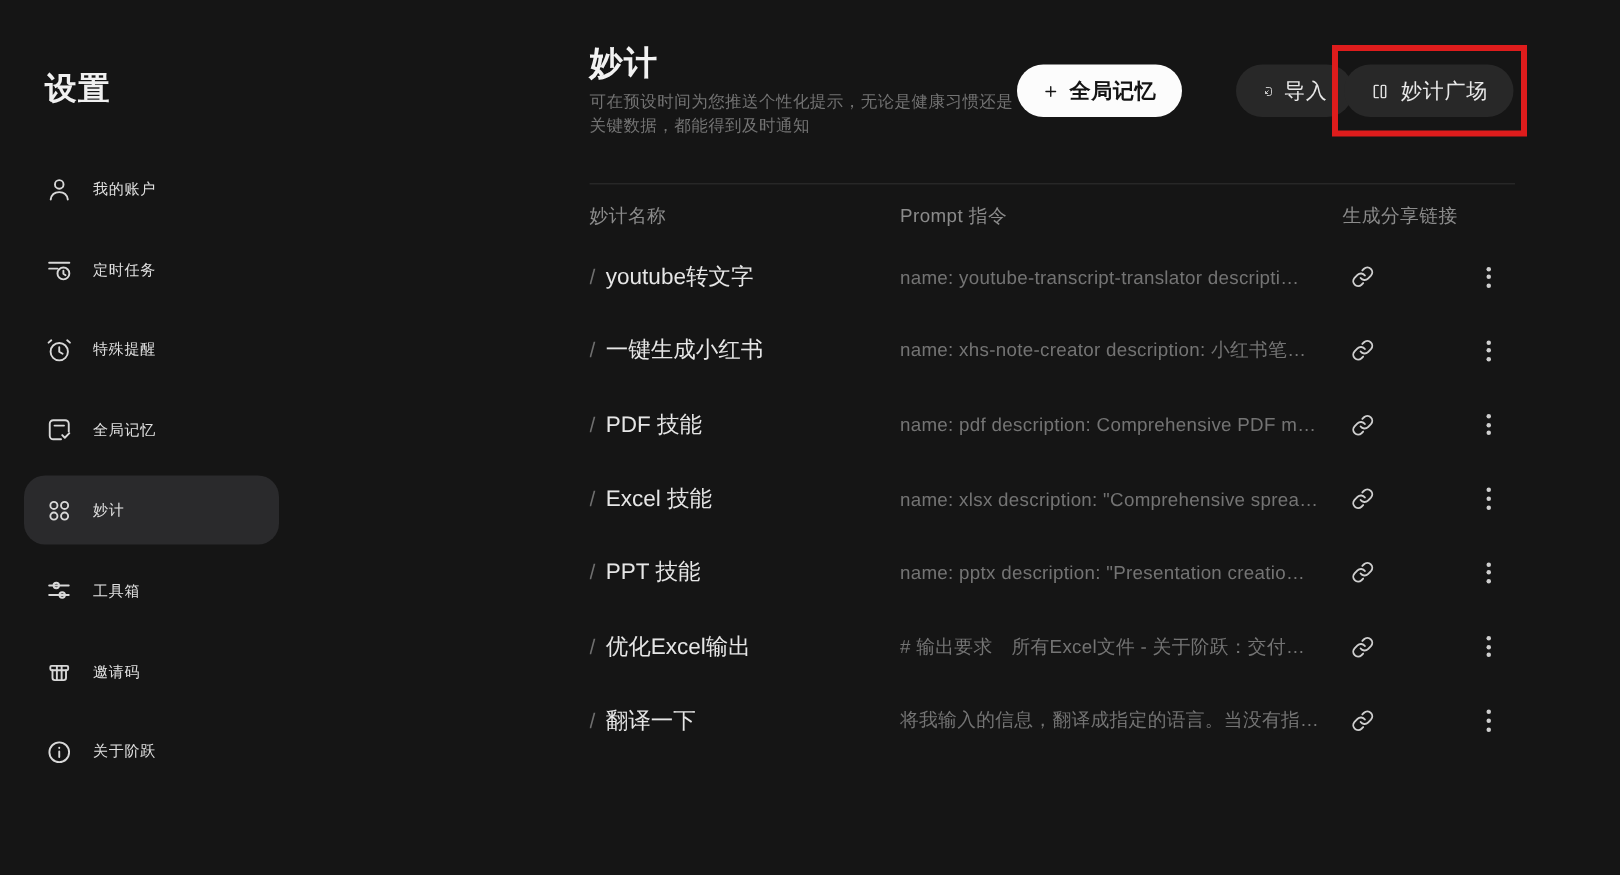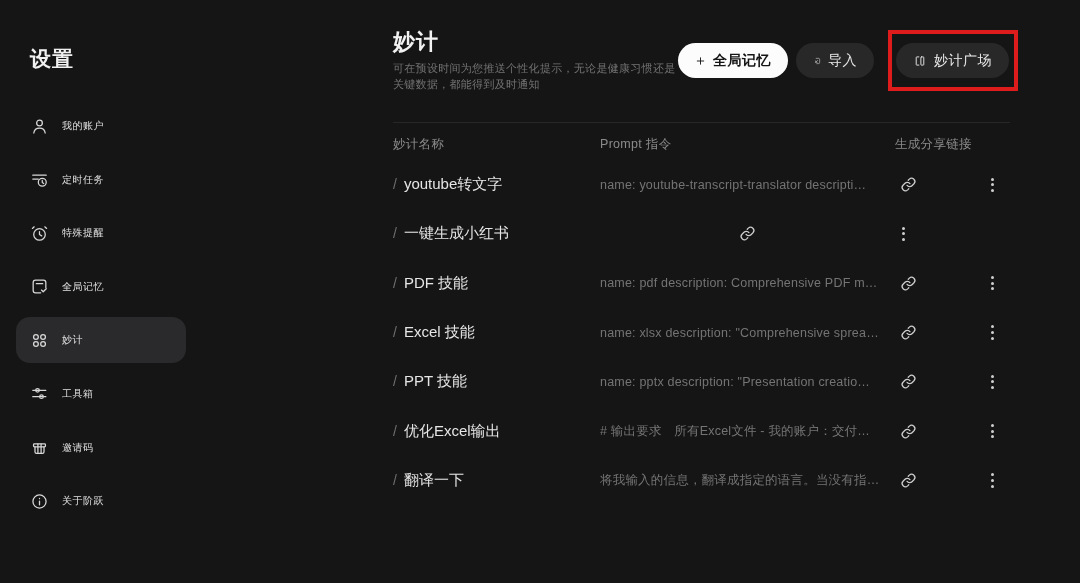--- a/index.html
+++ b/index.html
@@ -44,21 +44,21 @@
     position: absolute; top: 43px; height: 35px;
     display: inline-flex; align-items: center; justify-content: center;
     border: none; border-radius: 18px; cursor: pointer;
     font-family: inherit; font-size: 14px; letter-spacing: 0.5px;
     gap: 7px; padding: 0 17px; white-space: nowrap;
   }
   .btn-create { left: 678px; width: 110px; background: #fcfcfc; color: #141414; font-weight: bold; }
   .btn-create svg { width: 14px; height: 14px; stroke: #141414; stroke-width: 2; fill: none; stroke-linecap: round; }
   .btn-dark { background: #282828; color: #e8e8e8; }
   .btn-dark svg { width: 16px; height: 16px; stroke: #e0e0e0; stroke-width: 1.7; fill: none; stroke-linecap: round; stroke-linejoin: round; }
-  .btn-import { left: 796px; width: 78px; }
+  .btn-import { left: 824px; width: 78px; }
   .btn-marketplace { left: 896px; width: 113px; }
 
   .annotation-box {
     position: absolute; left: 888px; top: 30px; width: 130px; height: 61px;
     border: 4px solid #de1c1c; pointer-events: none;
   }
 
   
   .table { position: absolute; left: 393px; top: 122px; width: 617px; }
   .table-topline { height: 1px; background: #272727; width: 100%; }
@@ -235,20 +235,21 @@
               <i></i>
               <i></i>
               <i></i>
             </span>
       </button>
     </div>
   </div>
 
   <div class="trow">
     <div class="name-cell"><span class="prefix">/</span><span class="nm">一键生成小红书</span></div>
+    <div class="prompt-cell">name: xhs-note-creator description: 小红书笔…</div>
     <div class="link-cell">
       <button class="icon-btn">
         <svg viewBox="0 0 24 24">
               <path d="M10 13.2a4.6 4.6 0 0 0 6.94.5l2.76-2.76a4.6 4.6 0 0 0-6.5-6.5l-1.58 1.57"></path>
               <path d="M14 10.8a4.6 4.6 0 0 0-6.94-.5L4.3 13.06a4.6 4.6 0 0 0 6.5 6.5l1.57-1.57"></path>
             </svg>
       </button>
     </div>
     <div class="menu-cell">
       <button class="icon-btn">
@@ -323,21 +324,21 @@
               <i></i>
               <i></i>
             </span>
       </button>
     </div>
   </div>
 
 
   <div class="trow">
     <div class="name-cell"><span class="prefix">/</span><span class="nm">优化Excel输出</span></div>
-    <div class="prompt-cell"># 输出要求　所有Excel文件 - 我的账户：交付…</div>
+    <div class="prompt-cell"># 输出要求　所有Excel文件 - 关于阶跃：交付…</div>
     <div class="link-cell">
       <button class="icon-btn">
         <svg viewBox="0 0 24 24">
               <path d="M10 13.2a4.6 4.6 0 0 0 6.94.5l2.76-2.76a4.6 4.6 0 0 0-6.5-6.5l-1.58 1.57"></path>
               <path d="M14 10.8a4.6 4.6 0 0 0-6.94-.5L4.3 13.06a4.6 4.6 0 0 0 6.5 6.5l1.57-1.57"></path>
             </svg>
       </button>
     </div>
     <div class="menu-cell">
       <button class="icon-btn">

